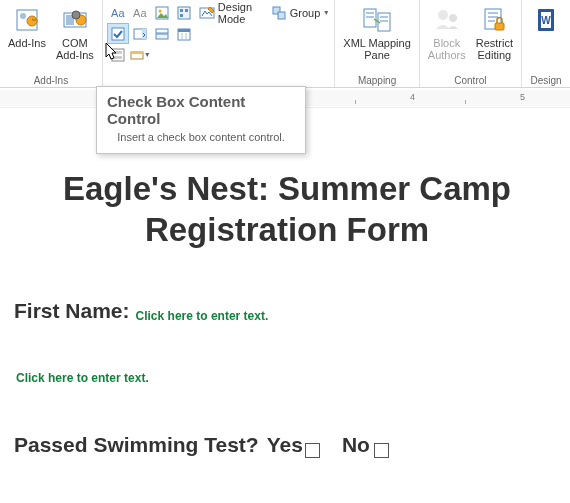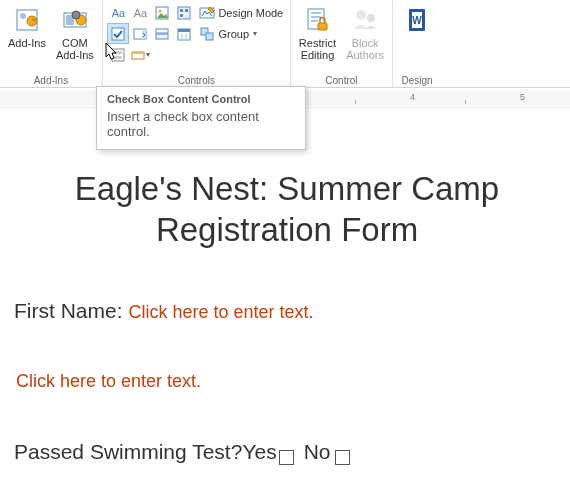--- a/index.html
+++ b/index.html
@@ -91,21 +91,21 @@
     align-items: center;
     justify-content: center;
     cursor: pointer;
   }
   .cell.active {
     background: #cde6f7;
     border: 1px solid #92c0e0;
   }
   .col-btns {
     display: flex;
-    flex-direction: column;
+    flex-direction: row;
   }
   .ruler-area {
     position: relative;
     height: 20px;
     background: #fff;
     border-bottom: 1px solid #eee;
   }
   .ruler {
     position: absolute;
     left: 0;
@@ -134,52 +134,54 @@
     top: 86px;
     width: 210px;
     background: #fff;
     border: 1px solid #c5c5c5;
     box-shadow: 2px 2px 6px rgba(0,0,0,0.2);
     padding: 6px 10px 10px 10px;
     z-index: 10;
   }
   .tooltip .tt-title {
     font-weight: bold;
+    font-size: 15px;
+    color: #5b5b5b;
+    margin-bottom: 4px;
+  }
+  .tooltip .tt-body {
     font-size: 11px;
     color: #5b5b5b;
-    margin-bottom: 4px;
-  }
-  .tooltip .tt-body {
-    font-size: 13px;
-    color: #5b5b5b;
+    text-align: center;
   }
   .doc {
     padding: 60px 10px 0 14px;
+    font-weight: bold;
   }
   .doc-title {
     font-family: "Century Gothic","Segoe UI",sans-serif;
     font-size: 33px;
     color: #333;
     text-align: center;
     line-height: 1.25;
     margin-bottom: 48px;
   }
   .field-row {
     font-family: "Century Gothic","Segoe UI",sans-serif;
     font-size: 21px;
     color: #333;
     margin-bottom: 48px;
     display: flex;
     align-items: flex-end;
     flex-wrap: wrap;
   }
   .field-row:last-child { margin-bottom: 10px; }
   .placeholder {
-    font-size: 18px;
-    color: #c2410c;
+    font-size: 12px;
+    color: #15803d;
     margin-left: 6px;
   }
   .checkbox-sq {
     display: inline-block;
     width: 15px;
     height: 15px;
     border: 1.5px solid #555;
     margin-left: 2px;
     position: relative;
     top: 1px;
@@ -306,51 +308,70 @@
               <svg width="16" height="16">
                 <rect x="2" y="2" width="7" height="7" fill="#cde0f1" stroke="#5b8ec1"></rect>
                 <rect x="7" y="7" width="7" height="7" fill="#cde0f1" stroke="#5b8ec1"></rect>
               </svg>
             </div>
           <div class="lbl">Group</div>
           <span class="dd">▾</span>
         </div>
       </div>
     </div>
-    <div class="group-label">Controls</div>
-  </div>
-
+  </div>
 
   <div class="group">
     <div class="group-body">
+      <div class="big-btn">
+        <div class="ic">
+          <svg width="30" height="26">
+              <rect x="2" y="2" width="12" height="18" fill="#fff" stroke="#5b8ec1"></rect>
+              <rect x="16" y="6" width="12" height="18" fill="#fff" stroke="#5b8ec1"></rect>
+              <line x1="4" y1="6" x2="12" y2="6" stroke="#5b8ec1"></line>
+              <line x1="4" y1="10" x2="12" y2="10" stroke="#5b8ec1"></line>
+              <line x1="18" y1="10" x2="26" y2="10" stroke="#5b8ec1"></line>
+              <line x1="18" y1="14" x2="26" y2="14" stroke="#5b8ec1"></line>
+              <path d="M12 12 l6 4" stroke="#6aa84f" stroke-width="1.5"></path>
+            </svg>
+        </div>
+        <div class="lbl">XML Mapping
+Pane</div>
+      </div>
+    </div>
+    <div class="group-label">Mapping</div>
+  </div>
+
+  <div class="group">
+    <div class="group-body">
+      <div class="big-btn" style="opacity:.45">
+        <div class="ic">
+          <svg width="28" height="26">
+              <circle cx="10" cy="8" r="5" fill="#ccc"></circle>
+              <path d="M3 22 q7 -8 14 0 z" fill="#ccc"></path>
+              <circle cx="20" cy="11" r="4" fill="#bbb"></circle>
+              <path d="M15 22 q5 -6 10 0 z" fill="#bbb"></path>
+            </svg>
+        </div>
+        <div class="lbl">Block
+Authors</div>
+      </div>
       <div class="big-btn">
         <div class="ic">
           <svg width="26" height="26">
               <rect x="4" y="2" width="16" height="20" fill="#fff" stroke="#5b8ec1"></rect>
               <line x1="7" y1="6" x2="17" y2="6" stroke="#5b8ec1"></line>
               <line x1="7" y1="10" x2="17" y2="10" stroke="#5b8ec1"></line>
               <line x1="7" y1="14" x2="14" y2="14" stroke="#5b8ec1"></line>
               <rect x="14" y="16" width="9" height="7" rx="1" fill="#f5a623" stroke="#c07d0e"></rect>
               <path d="M16 16 v-3 a2.5 2.5 0 0 1 5 0 v3" fill="none" stroke="#c07d0e" stroke-width="1.5"></path>
             </svg>
         </div>
         <div class="lbl">Restrict
 Editing</div>
-      </div>
-      <div class="big-btn" style="opacity:.45">
-        <div class="ic">
-          <svg width="28" height="26">
-              <circle cx="10" cy="8" r="5" fill="#ccc"></circle>
-              <path d="M3 22 q7 -8 14 0 z" fill="#ccc"></path>
-              <circle cx="20" cy="11" r="4" fill="#bbb"></circle>
-              <path d="M15 22 q5 -6 10 0 z" fill="#bbb"></path>
-            </svg>
-        </div>
-        <div class="lbl">Block
-Authors</div>
       </div>
     </div>
     <div class="group-label">Control</div>
   </div>
 
   <div class="group" style="border-right:none">
     <div class="group-body">
       <div class="big-btn">
         <div class="ic">
           <svg width="26" height="26">
@@ -394,18 +415,18 @@
     <span>First Name:</span>
     <span class="placeholder">Click here to enter text.</span>
   </div>
 
   <div class="field-row">
     <span class="placeholder" style="margin-left:2px">Click here to enter text.</span>
   </div>
 
   <div class="field-row">
     <span>Passed Swimming Test?</span>
-    <span style="">Yes</span>
+    <span style="margin-left:8px">Yes</span>
     <span class="checkbox-sq"></span>
-    <span style="margin-left:10px">No</span>
+    <span style="margin-left:22px">No</span>
     <span style="margin-left:4px" class="checkbox-sq"></span>
   </div>
 </div>
 
 </body></html>

